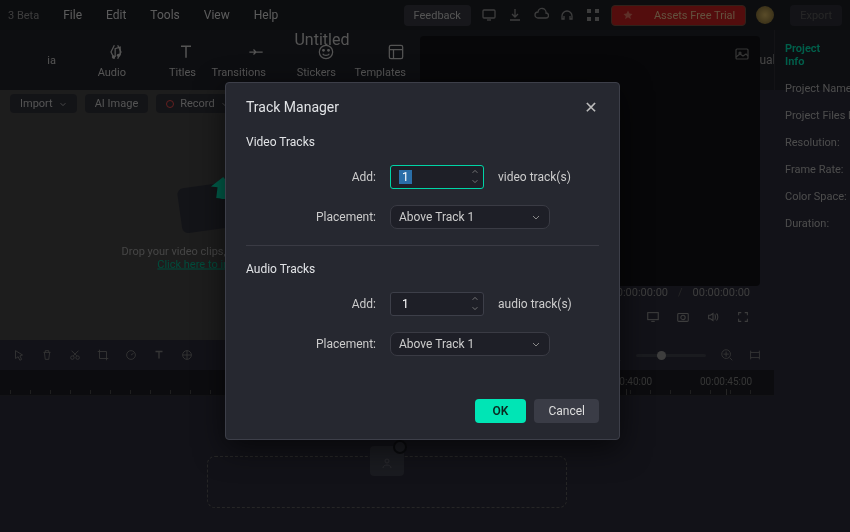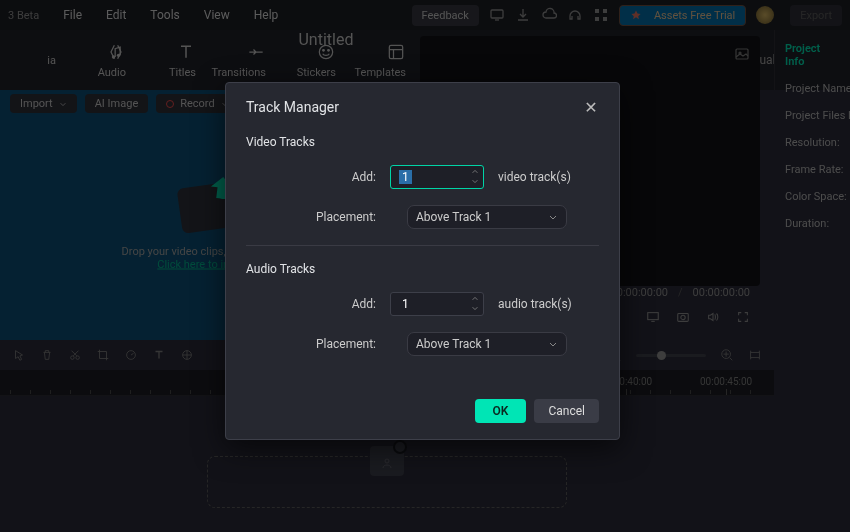--- a/index.html
+++ b/index.html
@@ -5,41 +5,41 @@
   * { margin: 0; padding: 0; box-sizing: border-box; font-family: -apple-system, BlinkMacSystemFont, "Segoe UI", Roboto, sans-serif; }
   body { width: 850px; height: 532px; background: #121218; color: #cfd1d4; overflow: hidden; position: relative; font-size: 12px; }
   
   .topbar { height: 30px; display: flex; align-items: center; padding: 0 8px; gap: 0; background: #1b1c22; }
   .beta-label { color: #888; font-size: 11px; margin-right: 12px; }
   .menu-item { padding: 0 12px; color: #ccc; font-size: 12px; cursor: pointer; }
   .title-center { flex: 1; text-align: center; color: #bbb; font-size: 16px; margin-left:-50px;margin-top:48px;}
   .top-right { display: flex; align-items: center; gap: 10px; }
   .feedback-btn { background: #33343c; padding: 4px 10px; border-radius: 4px; color: #bbb; font-size: 11px; cursor: pointer; }
   .top-icon { width: 16px; height: 16px; color: #888; display: flex; align-items: center; justify-content: center; }
-  .assets-trial { background: #0369a1; border: 1px solid #6b4a3a; padding: 3px 10px; border-radius: 4px; font-size: 11px; color: #d9b58a; display: flex; align-items: center; gap: 12px; }
+  .assets-trial { background: #b91c1c; border: 1px solid #6b4a3a; padding: 3px 10px; border-radius: 4px; font-size: 11px; color: #d9b58a; display: flex; align-items: center; gap: 20px; }
   .assets-trial svg { width:12px;height:12px; }
   .avatar { width: 18px; height: 18px; background: radial-gradient(circle,#c7a85a,#6b5a2b); border-radius: 50%; }
   .export-btn { background: #2a2b33; padding: 4px 10px; border-radius: 4px; color: #555; font-size: 11px; margin-left:6px; }
 
   .dim { filter: brightness(0.45); }
 
   .toolbar { height: 60px; display: flex; align-items: center; background: #1d1e25; padding: 0 16px; gap: 0; }
   .tool { width: 70px; display: flex; flex-direction: column; align-items: flex-end; gap: 4px; color: #bbb; font-size: 11px; cursor:pointer; }
   .tool-cut { width: 40px; }
   .tool svg { width: 20px; height: 20px; }
   .player-area { margin-left: auto; display: flex; align-items: center; gap: 12px; color: #999; font-size: 12px; padding-right:10px;}
   .quality-dd { display:flex; align-items:center; gap:26px; }
   .preview-panel { position:absolute; right:90px; top:36px; width:340px; height:250px; background:#0f1014; border-radius:4px;}
   .preview-img-ic { position:absolute; right:100px; top:46px; color:#777;}
 
   .right-panel { position: absolute; right: 0; top: 30px; bottom: 0; width: 76px; background: #1d1e25; border-left:1px solid #2a2b32; padding: 12px 10px; }
   .right-panel .head { color: #00d4a6; font-size: 11px; font-weight: 600; margin-bottom: 14px; }
   .right-panel .row-lbl { color: #aaa; font-size: 11px; margin-bottom: 14px; white-space: nowrap; }
 
-  .media-area { position: absolute; left: 0; top: 90px; width: 410px; height: 250px; background: #0c4a6e; }
+  .media-area { position: absolute; left: 0; top: 90px; width: 410px; height: 250px; background: #404040; }
   .media-top { display:flex; gap:8px; padding:4px 10px; align-items:center;}
   .import-btn, .ai-btn, .rec-btn { background:#2b2c34; padding:3px 10px; border-radius:4px; color:#bbb; font-size:11px; display:flex; align-items:center; gap:6px; cursor:pointer;}
   .rec-dot{width:8px;height:8px;border:1.5px solid #d44; border-radius:50%;}
   .drop-area { position:absolute; left:50%; top:55%; transform:translate(-50%,-50%); text-align:center; color:#999; font-size:11px;}
   .drop-icon { width:50px;height:45px; margin:0 auto 14px; background:#2a2c36; border-radius:6px; position:relative; transform:rotate(-8deg);}
   .drop-icon::after{content:''; position:absolute; right:-6px; top:-6px; width:22px;height:22px; background:#00d4a6; clip-path:polygon(50% 0,100% 50%,70% 50%,70% 100%,30% 100%,30% 50%,0 50%); transform:rotate(15deg);}
   .link { color:#00a884; text-decoration:underline; }
 
   .timeline-panel { position:absolute; left:0; right:76px; top:340px; bottom:0; background:#17181e; }
   .tl-tools { height:30px; display:flex; align-items:center; gap:14px; padding:0 12px; color:#777;}
@@ -78,21 +78,21 @@
   .section-head { font-size: 12px; color: #e1e3e6; margin: 6px 0 16px; font-weight: 400; }
   .field-row { display:flex; align-items:center; gap:14px; margin-bottom: 16px; padding-left: 70px; }
   .field-lbl { width: 60px; text-align:right; color:#ccc; font-size:12px; }
   .num-input { width: 94px; height:24px; background:#1e1f27; border:1px solid #00d4a6; border-radius:3px; padding:0 24px 0 8px; color:#fff; font-size:12px; position:relative; display:flex; align-items:center;}
   .num-input.plain{border-color:#3d3f49;}
   .num-input .val{ background:#2a6ea8; padding:0 3px; color:#fff;}
   .num-input.plain .val{background:none;}
   .spin{position:absolute; right:4px; top:2px; display:flex; flex-direction:column; gap:1px; color:#888;}
   .spin svg{width:8px;height:8px;}
   .suffix { color:#ccc; font-size:12px; }
-  .select { width:160px; height:24px; background:#1e1f27; border:1px solid #3a3b44; border-radius:7px; padding:0 8px; color:#ccc; font-size:12px; display:flex; align-items:center; justify-content:space-between; cursor:pointer;margin-left:17px;}
+  .select { width:160px; height:24px; background:#1e1f27; border:1px solid #3a3b44; border-radius:7px; padding:0 8px; color:#ccc; font-size:12px; display:flex; align-items:center; justify-content:space-between; cursor:pointer;}
   .select svg{width:10px;height:10px;color:#888;}
   .hr{border:none;border-top:1px solid #3a3b44; margin:8px 0 16px;}
   .modal-footer { position:absolute; right:20px; bottom:16px; display:flex; gap:8px; }
   .btn-ok{ background:#00e5b5; color:#0a2820; padding:5px 18px; border:none; border-radius:4px; font-size:12px; font-weight:600; cursor:pointer;}
   .btn-cancel{ background:#3a3c46; color:#ddd; padding:5px 14px; border:none; border-radius:4px; font-size:12px; cursor:pointer;}
 </style>
 </head>
 <body>
 
 <div class="dim">

